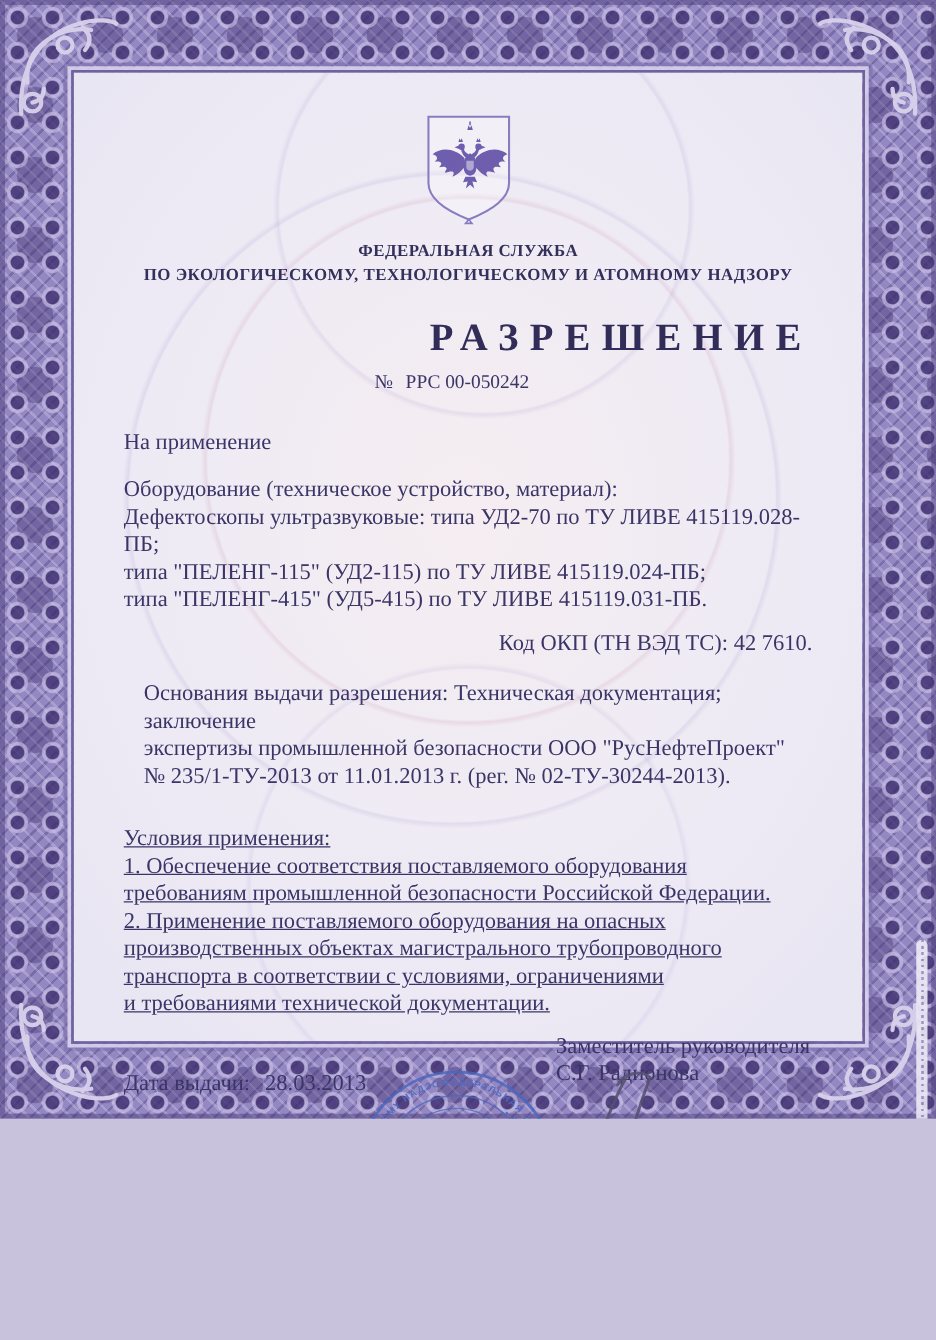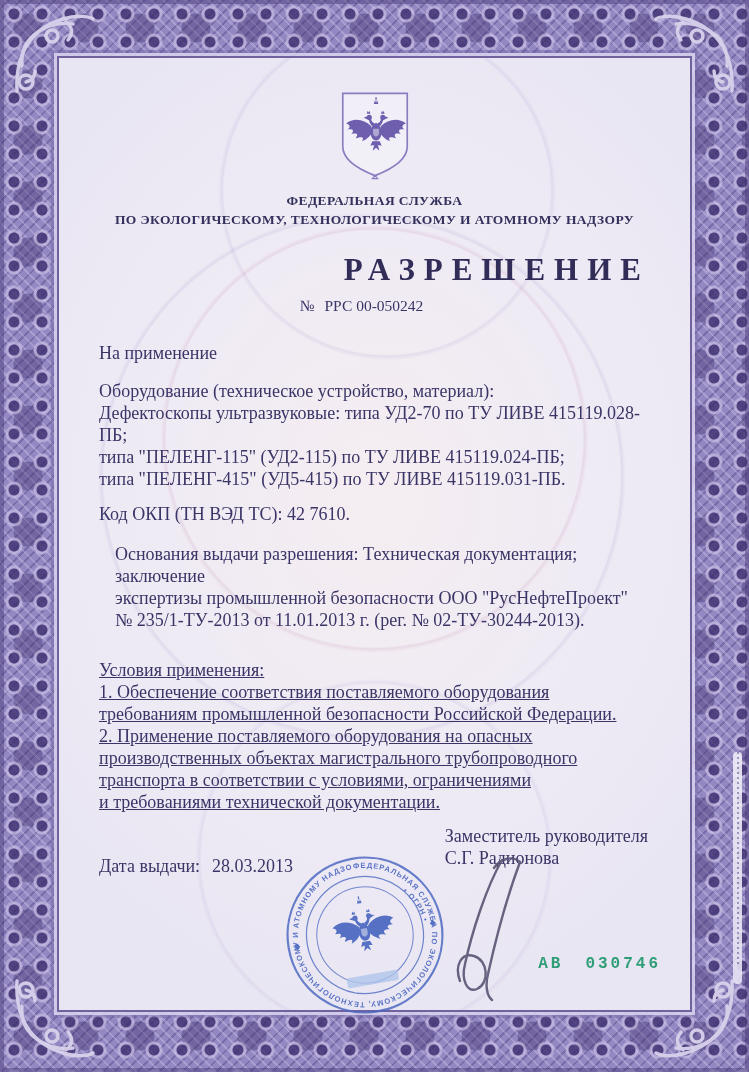--- a/index.html
+++ b/index.html
@@ -1,17 +1,17 @@
 <!DOCTYPE html>
 <html><head>
 <meta charset="utf-8">
 <style>
   html,body{margin:0;padding:0;background:#c9c2dd;}
   .page{
-    position:relative; width:749px; height:1072px; overflow:hidden;
+    position:relative; width:749px; height:895px; overflow:hidden;
     font-family:"Liberation Serif", serif; color:#3a3566;
   }
   
   .frame{
     position:absolute; inset:0;
     background-color:#9488c2;
     background-image:
       radial-gradient(circle at 50% 50%, rgba(60,44,108,.78) 0 5px, rgba(205,196,232,.62) 6px 8px, transparent 9px),
       radial-gradient(circle at 50% 50%, rgba(60,44,108,.38) 0 14px, transparent 15px),
       repeating-linear-gradient(45deg, rgba(214,206,238,.32) 0 2px, transparent 2px 8px),
@@ -44,21 +44,21 @@
   
   .emblem{width:104px; height:100px; margin:26px auto 0; display:block;}
   .agency{ text-align:center; margin-top:7px; font-weight:700; font-size:13.5px; line-height:19px; letter-spacing:.4px; color:#34305c;}
   .doc-title{ text-align:right; margin-top:24px; font-weight:700; font-size:31px; line-height:34px; letter-spacing:9px; padding-left:9px; color:#322d58;}
   .doc-number{ text-align:center; margin-top:10px; padding-right:26px; font-size:15.5px; color:#3a3566;}
   .doc-number .num{margin-left:10px;}
   
   .t{font-size:18px; line-height:22px;}
   .subject{margin-top:27px;}
   .para{margin-top:16px;}
-  .okp{margin-top:13px;}
+  .okp{margin-top:13px;text-align:right;}
   .basis{margin-top:18px;margin-left:16px;}
   .conditions{margin-top:28px;text-decoration:underline;}
   .validity{margin-top:3px;}
   .validity .val{margin-left:12px; border-bottom:1px solid rgba(95,85,135,.5); padding:0 8px 1px 2px;}
   .sign-row{display:flex; justify-content:space-between; margin-top:12px;}
   .issue-date{margin-top:30px;}
   .issue-date .val{margin-left:12px;}
   .signatory{text-align:left; padding-right:2px;}
   
   .stamp{position:absolute; left:279px; top:849px; width:172px; height:172px; z-index:3; transform:rotate(-10deg); opacity:.92;}

